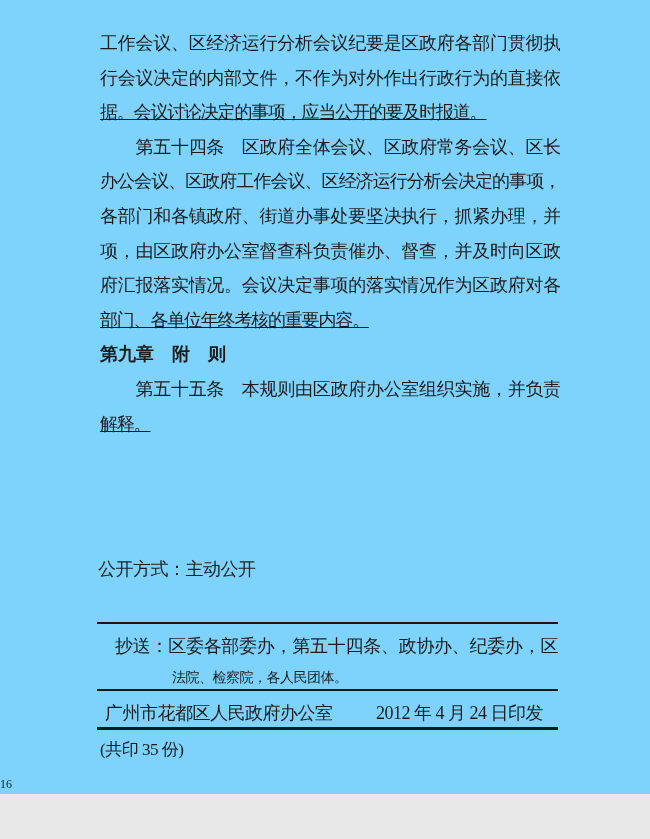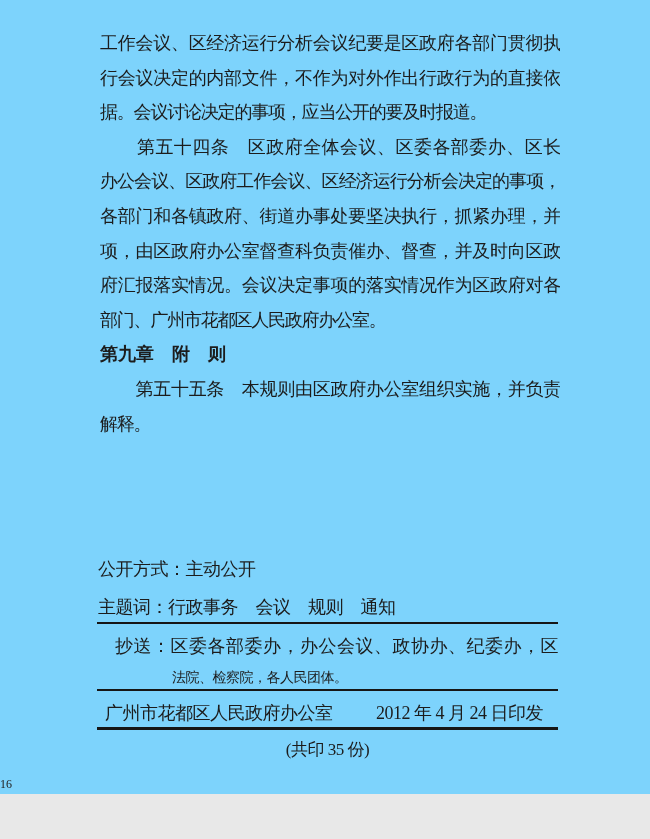--- a/index.html
+++ b/index.html
@@ -8,21 +8,21 @@
     font-family:"Liberation Serif","DejaVu Serif",serif;color:#1c1c1c;
     overflow:hidden;margin:0 auto;padding-left:19px;
   }
   
   .bodytext{
     position:absolute;left:100px;top:26px;width:460px;
     font-size:18px;line-height:34.6px;letter-spacing:-1.2px;
   }
   .bl{height:34.6px;overflow:hidden;}
   .bl.j{text-align:justify;text-align-last:justify;}
-  .bl.l{text-align:left;}
+  .bl.l{text-align:left;text-decoration:underline;}
   .bl.c{
     font-weight:700;letter-spacing:0;
     font-family:"Liberation Sans","DejaVu Sans",sans-serif;
   }
   
   .meta-line{
     position:absolute;left:98px;width:460px;height:22px;
     font-weight:400;font-family:"Liberation Sans","DejaVu Sans",sans-serif;
     font-size:18px;letter-spacing:-0.5px;line-height:22px;
   }
@@ -41,53 +41,52 @@
     position:absolute;left:172px;top:667px;height:22px;
     font-size:14px;letter-spacing:-0.5px;line-height:22px;
   }
   .issuer-row{
     position:absolute;left:105px;top:702px;width:438px;height:22px;
     display:flex;justify-content:space-between;
     font-size:18px;letter-spacing:-0.5px;line-height:22px;
   }
   .copies{
     position:absolute;left:100px;top:739px;width:455px;height:22px;
-    text-align:center;font-size:17px;line-height:22px;letter-spacing:-0.5px;
+    text-align:left;font-size:17px;line-height:22px;letter-spacing:-0.5px;
   }
   .pagenum{
     position:absolute;left:0;top:777px;width:650px;text-align:left;
     font-size:12px;line-height:14px;color:#222;
   }
 </style>
 </head>
 <body>
 
 <div class="page">
 
   <div class="bodytext">
     <div class="bl j">工作会议、区经济运行分析会议纪要是区政府各部门贯彻执</div>
     <div class="bl j">行会议决定的内部文件，不作为对外作出行政行为的直接依</div>
     <div class="bl l">据。会议讨论决定的事项，应当公开的要及时报道。</div>
-    <div class="bl j">　　第五十四条　区政府全体会议、区委各部委办、区长</div>
+    <div class="bl j">　　第五十四条　区政府全体会议、区政府常务会议、区长</div>
     <div class="bl j">办公会议、区政府工作会议、区经济运行分析会决定的事项，</div>
     <div class="bl j">各部门和各镇政府、街道办事处要坚决执行，抓紧办理，并</div>
     <div class="bl j">项，由区政府办公室督查科负责催办、督查，并及时向区政</div>
     <div class="bl j">府汇报落实情况。会议决定事项的落实情况作为区政府对各</div>
-    <div class="bl l">部门、广州市花都区人民政府办公室。</div>
+    <div class="bl l">部门、各单位年终考核的重要内容。</div>
     <div class="bl c">第九章　附　则</div>
     <div class="bl j">　　第五十五条　本规则由区政府办公室组织实施，并负责</div>
     <div class="bl l">解释。</div>
   </div>
 
   <div class="meta-line publicity">公开方式：主动公开</div>
-  <div class="meta-line subject">主题词：行政事务　会议　规则　通知</div>
 
   <div class="rule rule1"></div>
 
-  <div class="cc1"><span>抄送：</span><span>区委各部委办，办公会议、政协办、纪委办，区</span></div>
+  <div class="cc1"><span>抄送：</span><span>区委各部委办，第五十四条、政协办、纪委办，区</span></div>
   <div class="cc2">法院、检察院，各人民团体。</div>
 
   <div class="rule rule2"></div>
 
   <div class="issuer-row">
     <span>广州市花都区人民政府办公室</span>
     <span>2012 年 4 月 24 日印发</span>
   </div>
 
   <div class="rule rule3"></div>

